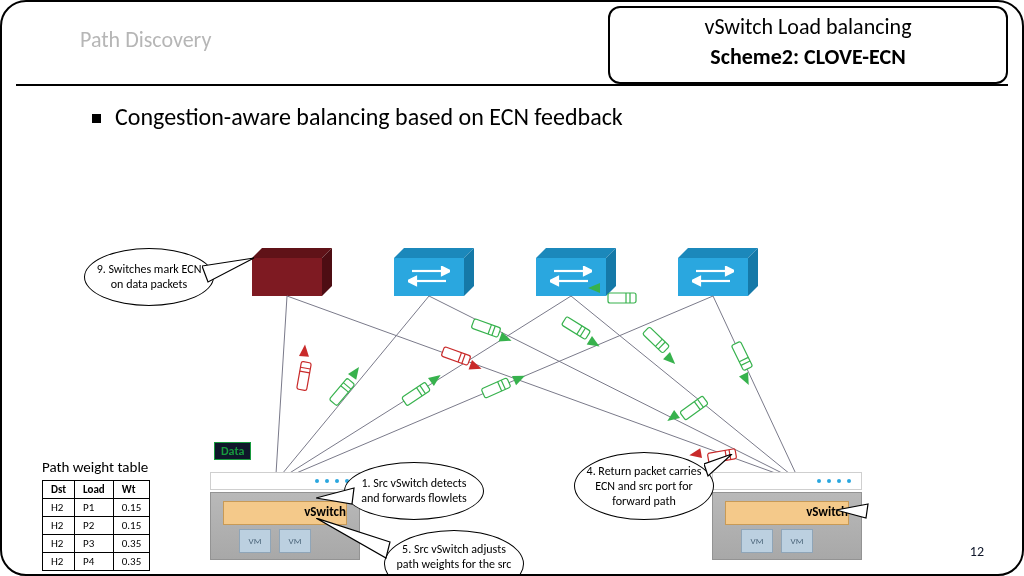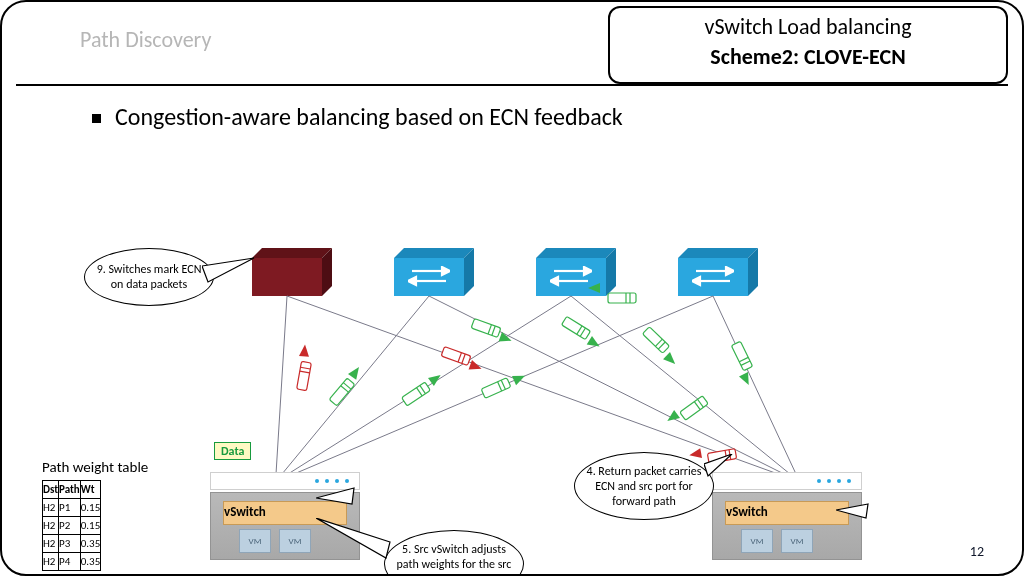--- a/index.html
+++ b/index.html
@@ -25,34 +25,34 @@
   .spine.cong .face{background:#7e1a22}
   .spine.cong .top3d{background:#601218}
   .spine.cong .side3d{background:#4d0d13}
   .spine svg{position:absolute;left:14px;top:18px}
 
   
   .rack{position:absolute;top:384px;width:150px}
   .shelf{height:18px;border:1px solid #cfcfcf;background:#fff;display:flex;justify-content:flex-end;align-items:center;gap:6px;padding-right:10px;box-sizing:border-box}
   .shelf .dot{width:4px;height:4px;background:#2aa7df;border-radius:2px}
   .srv{height:66px;background:linear-gradient(#b9b9b9,#a8a8a8);border:1px solid #939393;position:relative;margin-top:2px}
-  .vsw{position:absolute;left:12px;right:12px;top:8px;height:22px;background:#f4c98a;border:1px solid #c89a56;text-align:left;font-size:13px;font-weight:700;line-height:20px}
+  .vsw{position:absolute;left:12px;right:12px;top:8px;height:22px;background:#f4c98a;border:1px solid #c89a56;text-align:right;font-size:13px;font-weight:700;line-height:20px}
   .vm{position:absolute;bottom:6px;width:30px;height:22px;background:#bcd0e0;border:1px solid #8fa5b8;font-size:9px;text-align:center;line-height:22px;color:#4a6378}
 
   
   .call{position:absolute;background:#fff;border:1.2px solid #000;border-radius:50%;font-size:12px;line-height:1.25;text-align:center;display:flex;align-items:center;justify-content:center;padding:4px 8px;box-sizing:border-box}
   .tail{position:absolute;stroke:#000;stroke-width:1.2;fill:#fff}
 
   
   .pwt-title{position:absolute;left:26px;top:370px;font-size:15px}
   table.pwt{position:absolute;left:26px;top:392px;border-collapse:collapse;font-size:11px}
-  table.pwt th,table.pwt td{border:1px solid #000;padding:2px 0;text-align:left}
+  table.pwt th,table.pwt td{border:1px solid #000;padding:2px 8px;text-align:left}
   table.pwt th{font-weight:700}
 
-  .data-lbl{position:absolute;left:198px;top:354px;font-size:12px;font-weight:700;color:#189a3e;border:1px solid #189a3e;padding:1px 6px;background:#fef9c3}
+  .data-lbl{position:absolute;left:198px;top:354px;font-size:12px;font-weight:700;color:#189a3e;border:1px solid #189a3e;padding:1px 6px;background:#0f172a}
 
   
   svg.net{position:absolute;left:0;top:0;width:996px;height:480px;pointer-events:none}
   .wire{stroke:#7a7a8a;stroke-width:1;fill:none}
   .pkt-g{stroke:#37b24d;stroke-width:1.2;fill:#fff}
   .pkt-r{stroke:#c92a2a;stroke-width:1.2;fill:#fff}
   .arr-g{fill:#37b24d}
   .arr-r{fill:#c92a2a}
 </style>
 </head>
@@ -245,20 +245,21 @@
         <div class="vm" style="left:28px">VM</div>
         <div class="vm" style="left:68px">VM</div>
       </div>
     </div>
 
     <div class="call" style="left:68px;top:160px;width:130px;height:58px">9. Switches mark ECN on data packets</div>
     <svg class="tail" style="left:186px;top:168px;width:60px;height:34px">
         <polygon points="0,10 52,2 6,26"></polygon>
       </svg>
 
+    <div class="call" style="left:328px;top:374px;width:140px;height:58px">1. Src vSwitch detects and forwards flowlets</div>
     <svg class="tail" style="left:300px;top:396px;width:40px;height:28px">
         <polygon points="38,4 0,14 36,20"></polygon>
       </svg>
 
     <div class="call" style="left:368px;top:442px;width:140px;height:68px">5. Src vSwitch adjusts path weights for the src port</div>
     <svg class="tail" style="left:300px;top:430px;width:78px;height:44px">
         <polygon points="74,24 0,0 70,40"></polygon>
       </svg>
 
     <div class="call" style="left:558px;top:364px;width:140px;height:68px">4. Return packet carries ECN and src port for forward path</div>
@@ -268,21 +269,21 @@
 
     <svg class="tail" style="left:820px;top:412px;width:34px;height:22px">
         <polygon points="32,4 0,10 30,18"></polygon>
       </svg>
 
     <div class="pwt-title">Path weight table</div>
     <table class="pwt">
       <tbody>
           <tr>
         <th>Dst</th>
-        <th>Path</th>
+        <th>Load</th>
         <th>Wt</th>
       </tr>
       <tr>
             <td>H2</td>
             <td>P1</td>
             <td>0.15</td>
           </tr>
       <tr>
             <td>H2</td>
             <td>P2</td>

